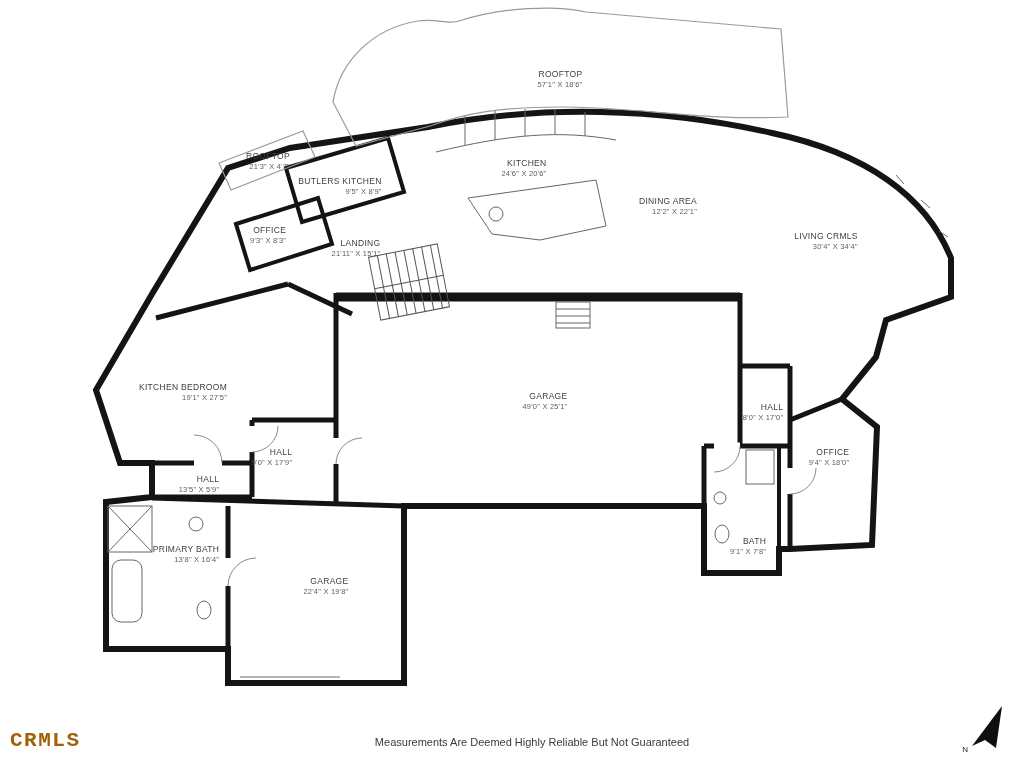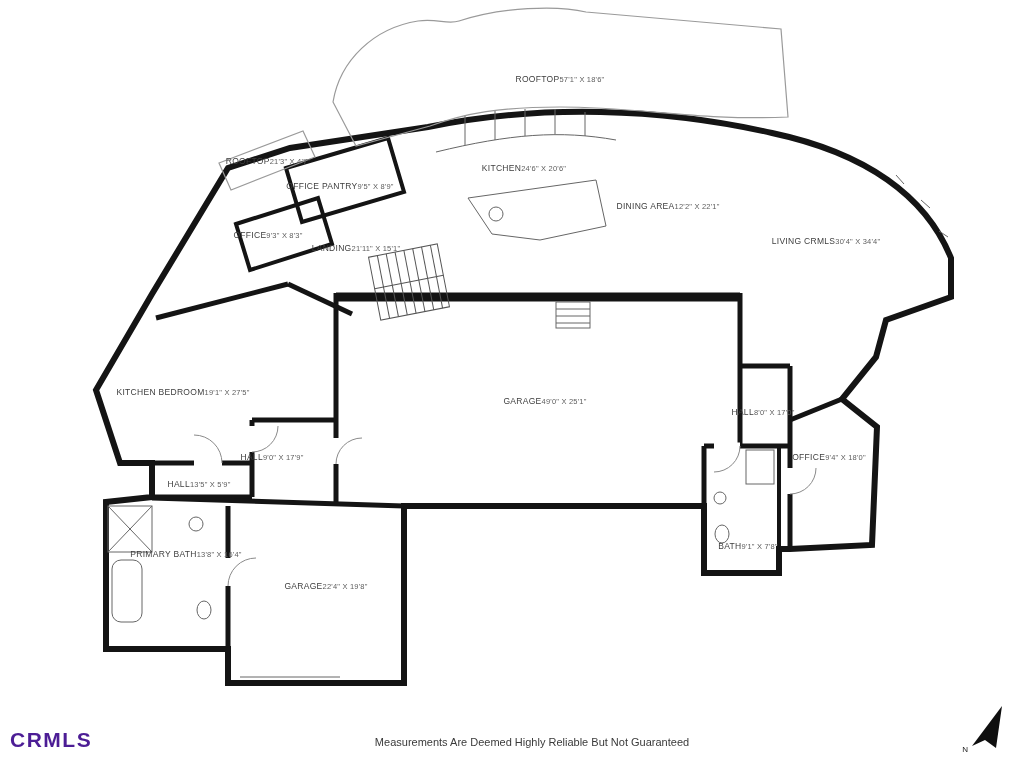--- a/index.html
+++ b/index.html
@@ -9,36 +9,36 @@
     height: 768px;
     background: #ffffff;
     overflow: hidden;
     font-family: "Liberation Sans", sans-serif;
   }
   svg.plan { position: absolute; left: 0; top: 0; }
   .room-label {
     position: absolute;
     transform: translate(-50%, -50%);
     display: flex;
-    flex-direction: row;
+    flex-direction: column;
     align-items: flex-end;
     text-align: center;
     white-space: nowrap;
     pointer-events: none;
   }
   .room-name  { font-size: 8.5px; color: #3d3d3d; letter-spacing: .3px; }
   .room-dims  { font-size: 7.5px; color: #5d5d5d; letter-spacing: .2px; margin-top: 1px; }
   .disclaimer {
     position: absolute; left: 0; right: 0; bottom: 20px;
     text-align: center; font-size: 11px; color: #3a3a3a; margin-left: 40px;
   }
   .logo {
     position: absolute; left: 10px; bottom: 16px;
-    font-family: Liberation Sans, sans-serif;
-    font-weight: 700; font-size: 21px; letter-spacing: 1.5px; color: #4c1d95;
+    font-family: Liberation Mono, monospace;
+    font-weight: 700; font-size: 21px; letter-spacing: 1.5px; color: #a16207;
   }
   .compass { position: absolute; right: 16px; bottom: 16px; }
   .compass-n {
     position: absolute; right: 56px; bottom: 14px;
     font-size: 8px; color: #222;
   }
 </style>
 </head>
 <body>
 
@@ -142,21 +142,21 @@
 
   <div class="room-label" style="left:560px;top:79px">
       <span class="room-name">ROOFTOP</span>
       <span class="room-dims">57'1" X 18'6"</span>
     </div>
   <div class="room-label" style="left:268px;top:161px">
       <span class="room-name">ROOFTOP</span>
       <span class="room-dims">21'3" X 4'7"</span>
     </div>
   <div class="room-label" style="left:340px;top:186px">
-      <span class="room-name">OFFICE PANTRY</span>
+      <span class="room-name">BUTLERS KITCHEN</span>
       <span class="room-dims">9'5" X 8'9"</span>
     </div>
   <div class="room-label" style="left:524px;top:168px">
       <span class="room-name">KITCHEN</span>
       <span class="room-dims">24'6" X 20'6"</span>
     </div>
   <div class="room-label" style="left:668px;top:206px">
       <span class="room-name">DINING AREA</span>
       <span class="room-dims">12'2" X 22'1"</span>
     </div>

